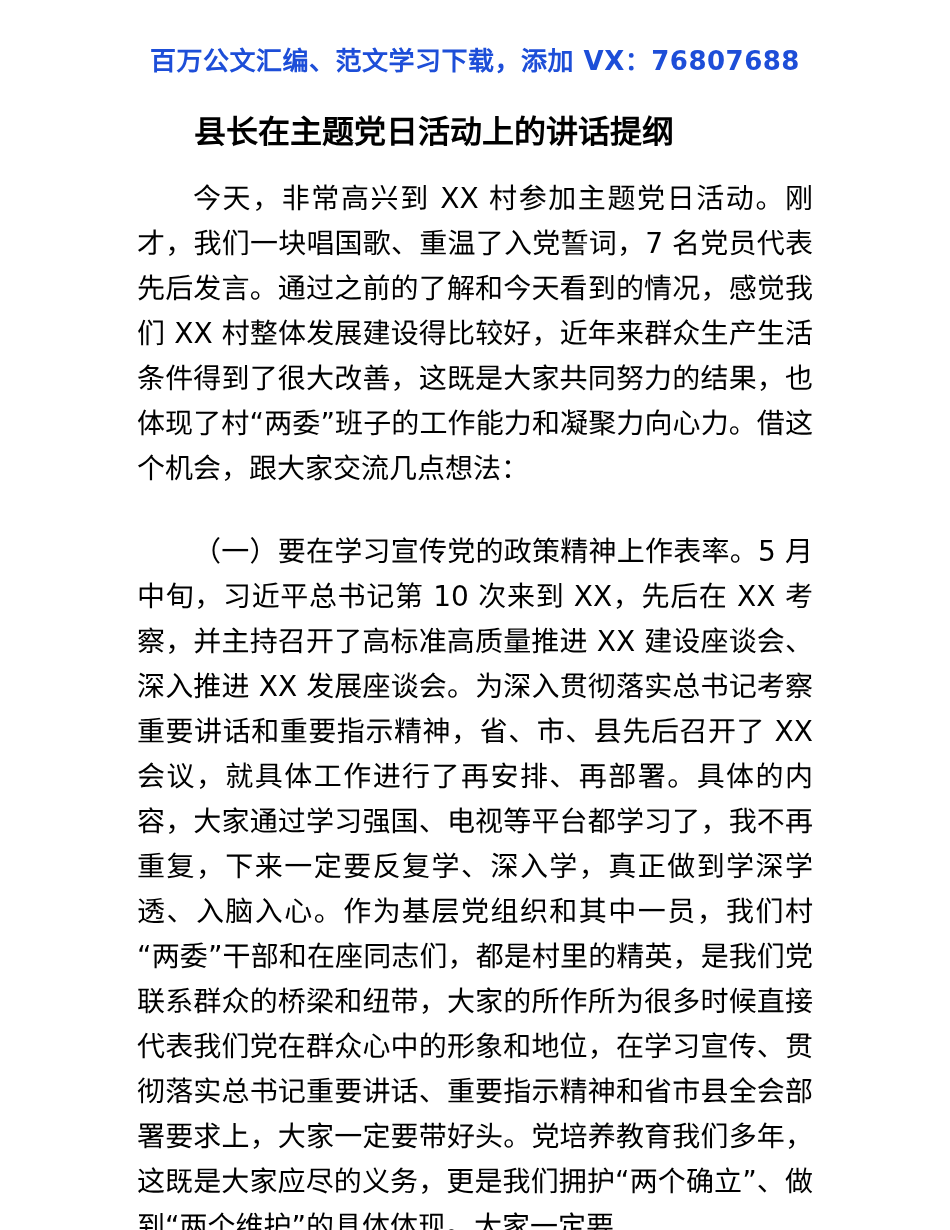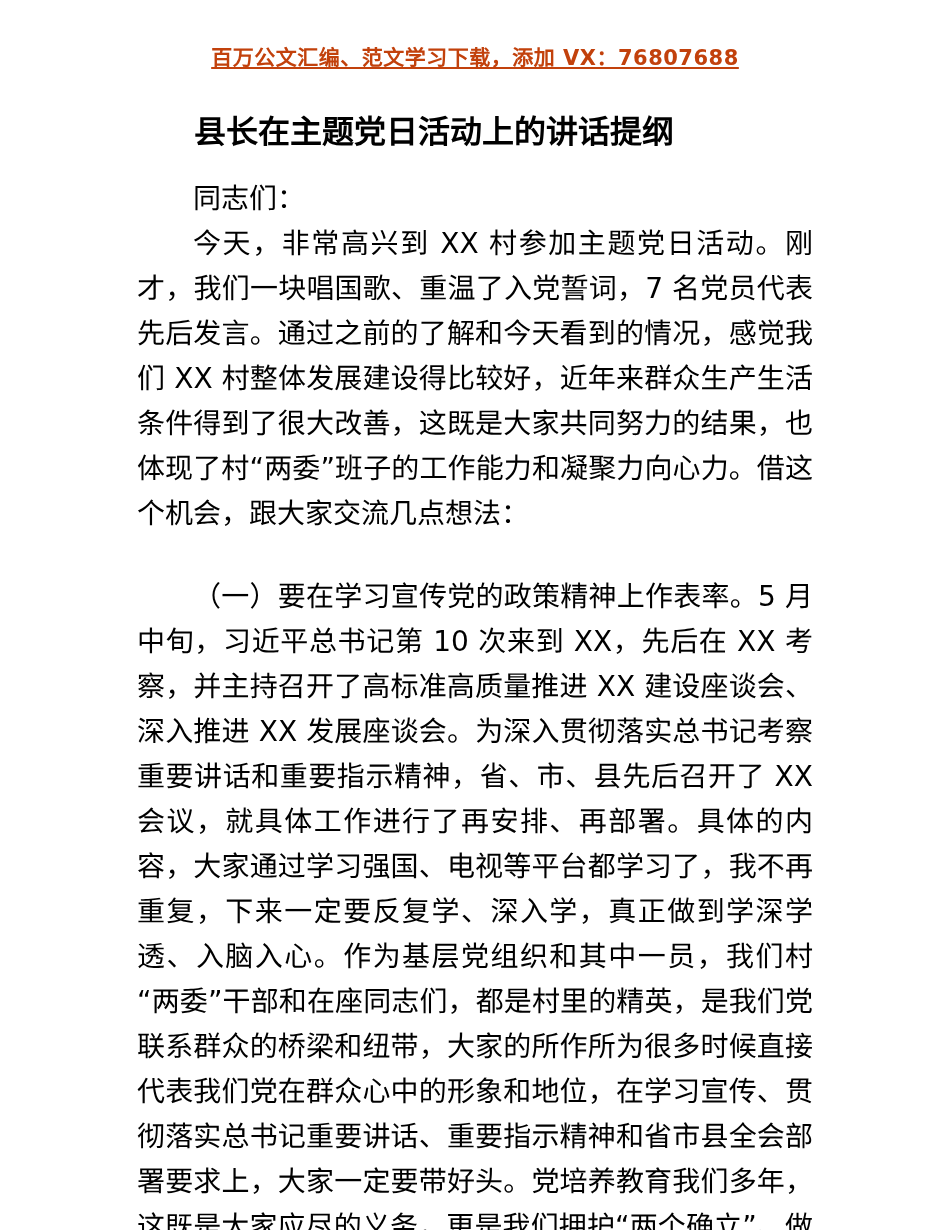--- a/index.html
+++ b/index.html
@@ -30,27 +30,26 @@
   .promo-banner {
     position: absolute;
     left: 0;
     top: 48px;
     width: 950px;
     text-align: center;
     line-height: 1;
   }
   .promo-text {
     display: inline-block;
-    color: #c2410c;
-    font-size: 21px;
+    color: #1d4ed8;
+    font-size: 26px;
     font-weight: 600;
     letter-spacing: 0.5px;
     white-space: nowrap;
     font-family: "DejaVu Sans", "Liberation Sans", sans-serif;
-    text-decoration: underline;
   }
 
   
   .doc-title {
     position: absolute;
     left: 0;
     top: 111px;
     width: 868px;
     text-align: center;
     color: #000000;
@@ -97,21 +96,20 @@
 <div class="page">
 
   <div class="promo-banner">
     <span class="promo-text">百万公文汇编、范文学习下载，添加 VX：76807688</span>
   </div>
 
   <div class="doc-title">县长在主题党日活动上的讲话提纲</div>
 
   <div class="body-block">
 
-    <p class="para salutation indent">同志们：</p>
 
     <div class="gap-sm"></div>
 
     <p class="para indent">今天，非常高兴到 XX 村参加主题党日活动。刚才，我们一块唱国歌、重温了入党誓词，7 名党员代表先后发言。通过之前的了解和今天看到的情况，感觉我们 XX 村整体发展建设得比较好，近年来群众生产生活条件得到了很大改善，这既是大家共同努力的结果，也体现了村“两委”班子的工作能力和凝聚力向心力。借这个机会，跟大家交流几点想法：</p>
 
     <div class="gap-md"></div>
 
     <p class="para indent">（一）要在学习宣传党的政策精神上作表率。5 月中旬，习近平总书记第 10 次来到 XX，先后在 XX 考察，并主持召开了高标准高质量推进 XX 建设座谈会、深入推进 XX 发展座谈会。为深入贯彻落实总书记考察重要讲话和重要指示精神，省、市、县先后召开了 XX 会议，就具体工作进行了再安排、再部署。具体的内容，大家通过学习强国、电视等平台都学习了，我不再重复，下来一定要反复学、深入学，真正做到学深学透、入脑入心。作为基层党组织和其中一员，我们村“两委”干部和在座同志们，都是村里的精英，是我们党联系群众的桥梁和纽带，大家的所作所为很多时候直接代表我们党在群众心中的形象和地位，在学习宣传、贯彻落实总书记重要讲话、重要指示精神和省市县全会部署要求上，大家一定要带好头。党培养教育我们多年，这既是大家应尽的义务，更是我们拥护“两个确立”、做到“两个维护”的具体体现。大家一定要</p>
 
   </div>

